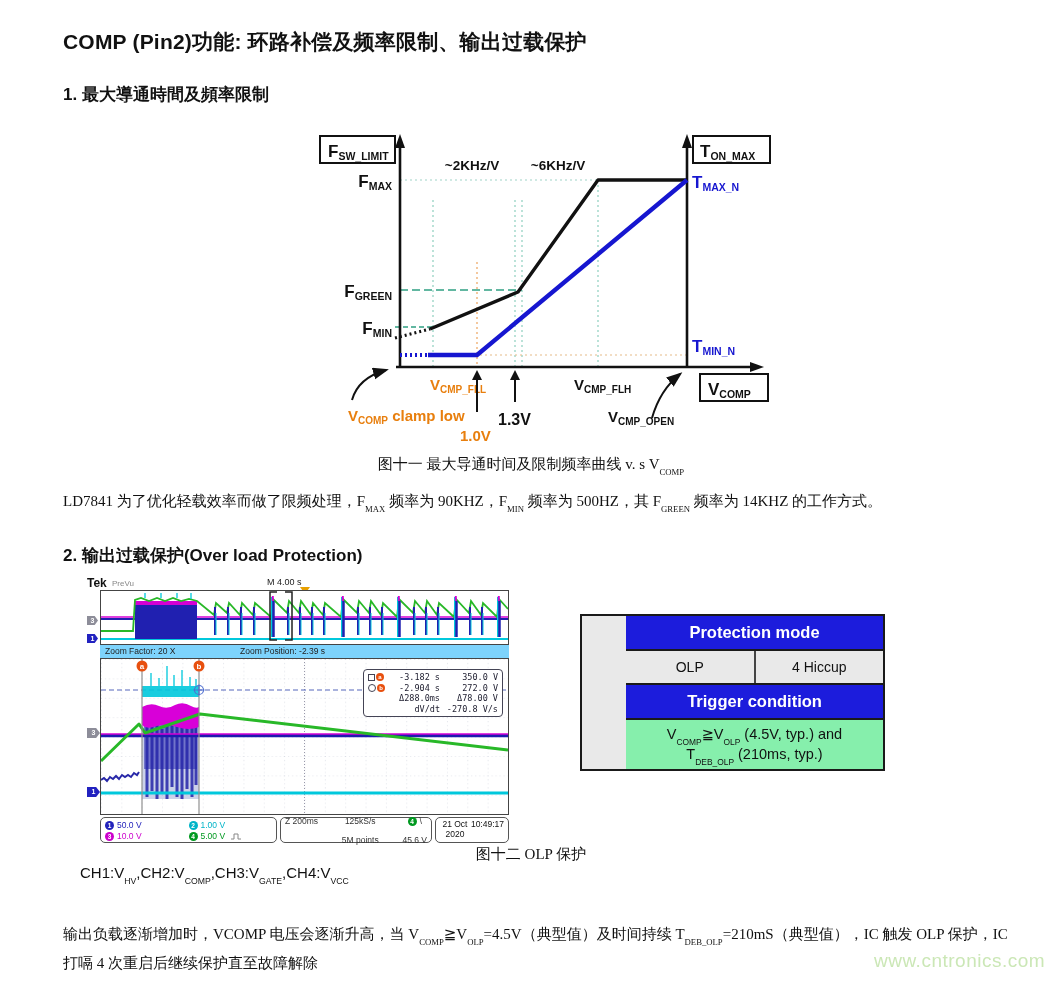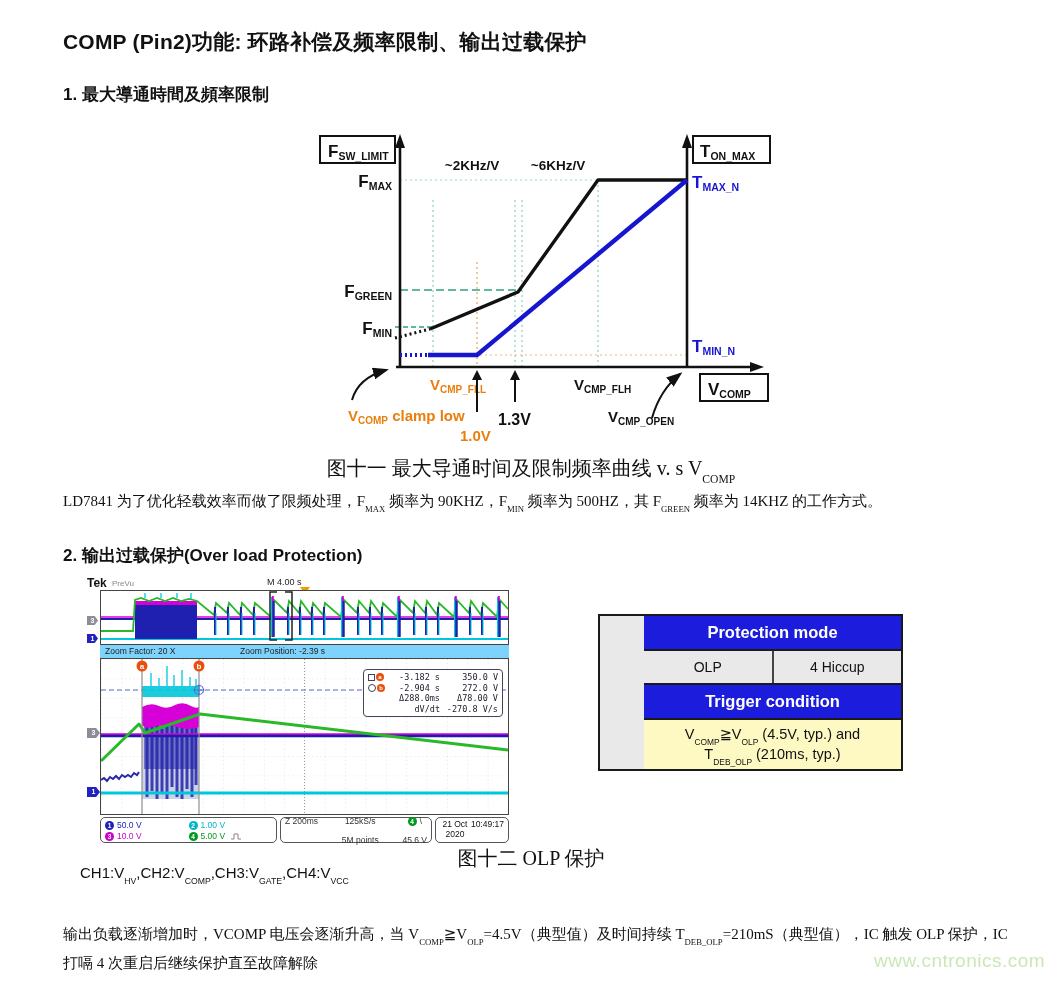--- a/index.html
+++ b/index.html
@@ -5,21 +5,21 @@
   html,body{margin:0;padding:0;}
   body{width:1062px;height:985px;position:relative;background:#ffffff;overflow:hidden;
        font-family:"Liberation Sans",sans-serif;color:#111;}
   .abs{position:absolute;}
   sub{font-size:0.58em;line-height:1;position:relative;top:0.28em;letter-spacing:0;}
   
   .title{left:63px;top:28px;font-size:21px;font-weight:bold;letter-spacing:0.2px;}
   .h1{left:63px;top:83px;font-size:17px;font-weight:bold;}
   .h2{left:63px;top:544px;font-size:17px;font-weight:bold;}
   .serif{font-family:"Liberation Serif","DejaVu Serif",serif;}
-  .cap{left:0;width:1062px;text-align:center;font-size:20px;}
+  .cap{left:0;width:1062px;text-align:center;font-size:15px;}
   .para{font-size:15px;line-height:29px;}
   .watermark{left:874px;top:950px;font-size:19px;color:#cbe7b6;letter-spacing:0.5px;}
   
   .figsvg{left:300px;top:122px;}
   .svgmain{font-size:17px;font-weight:bold;fill:#111;}
   .svgsub{font-size:10.5px;font-weight:bold;}
   .blue{fill:#1616d0;}
   .orange{fill:#e87f0e;}
   
   .scope{left:85px;top:576px;width:440px;height:268px;background:#fff;}
@@ -52,27 +52,27 @@
   .sb1{width:177px;display:grid;grid-template-columns:1fr 1fr;grid-template-rows:1fr 1fr;align-items:center;}
   .sb2{width:152px;display:flex;justify-content:space-between;}
   .sb3{flex:1;text-align:center;display:flex;flex-direction:row;justify-content:center;gap:1px;}
   .chb{width:9px;height:9px;border-radius:50%;color:#fff;font-size:6.5px;line-height:9px;text-align:center;
        font-weight:bold;display:inline-block;margin-right:3px;}
   .b1{background:#2222bb;} .b2{background:#00b4c8;} .b3{background:#cc00cc;} .b4{background:#009920;}
   .c1{color:#2222bb;} .c2{color:#00b4c8;} .c3{color:#cc00cc;} .c4{color:#009920;}
   .sb2col{display:flex;flex-direction:column;justify-content:center;gap:9px;text-align:center;color:#333;}
   .chline{left:80px;top:864px;font-size:15px;color:#111;}
   
-  .ptable{left:598px;top:614px;width:305px;border:2px solid #1a1a1a;box-sizing:border-box;background:#e9e9e9;padding-left:44px;}
+  .ptable{left:580px;top:614px;width:305px;border:2px solid #1a1a1a;box-sizing:border-box;background:#e9e9e9;padding-left:44px;}
   .phead{height:33px;background:#1c1cdc;color:#fff;font-size:16.5px;font-weight:bold;
          display:flex;align-items:center;justify-content:center;border-bottom:2px solid #1a1a1a;}
   .prow{display:flex;height:32px;border-bottom:2px solid #1a1a1a;}
   .pcell{flex:1;display:flex;align-items:center;justify-content:center;font-size:14px;background:#e9e9e9;}
   .pcell.left{border-right:2px solid #444;}
-  .pcond{height:49px;background:#fef9c3;display:flex;flex-direction:column;align-items:center;
+  .pcond{height:49px;background:#86efac;display:flex;flex-direction:column;align-items:center;
          justify-content:center;font-size:14.5px;line-height:19px;}
 </style>
 </head>
 <body>
 
 <div class="abs title">COMP (Pin2)功能: 环路补偿及频率限制、输出过载保护</div>
 <div class="abs h1">1.  最大導通時間及頻率限制</div>
 
 <svg class="abs figsvg" width="480" height="326" viewBox="0 0 480 326">
   <defs>

